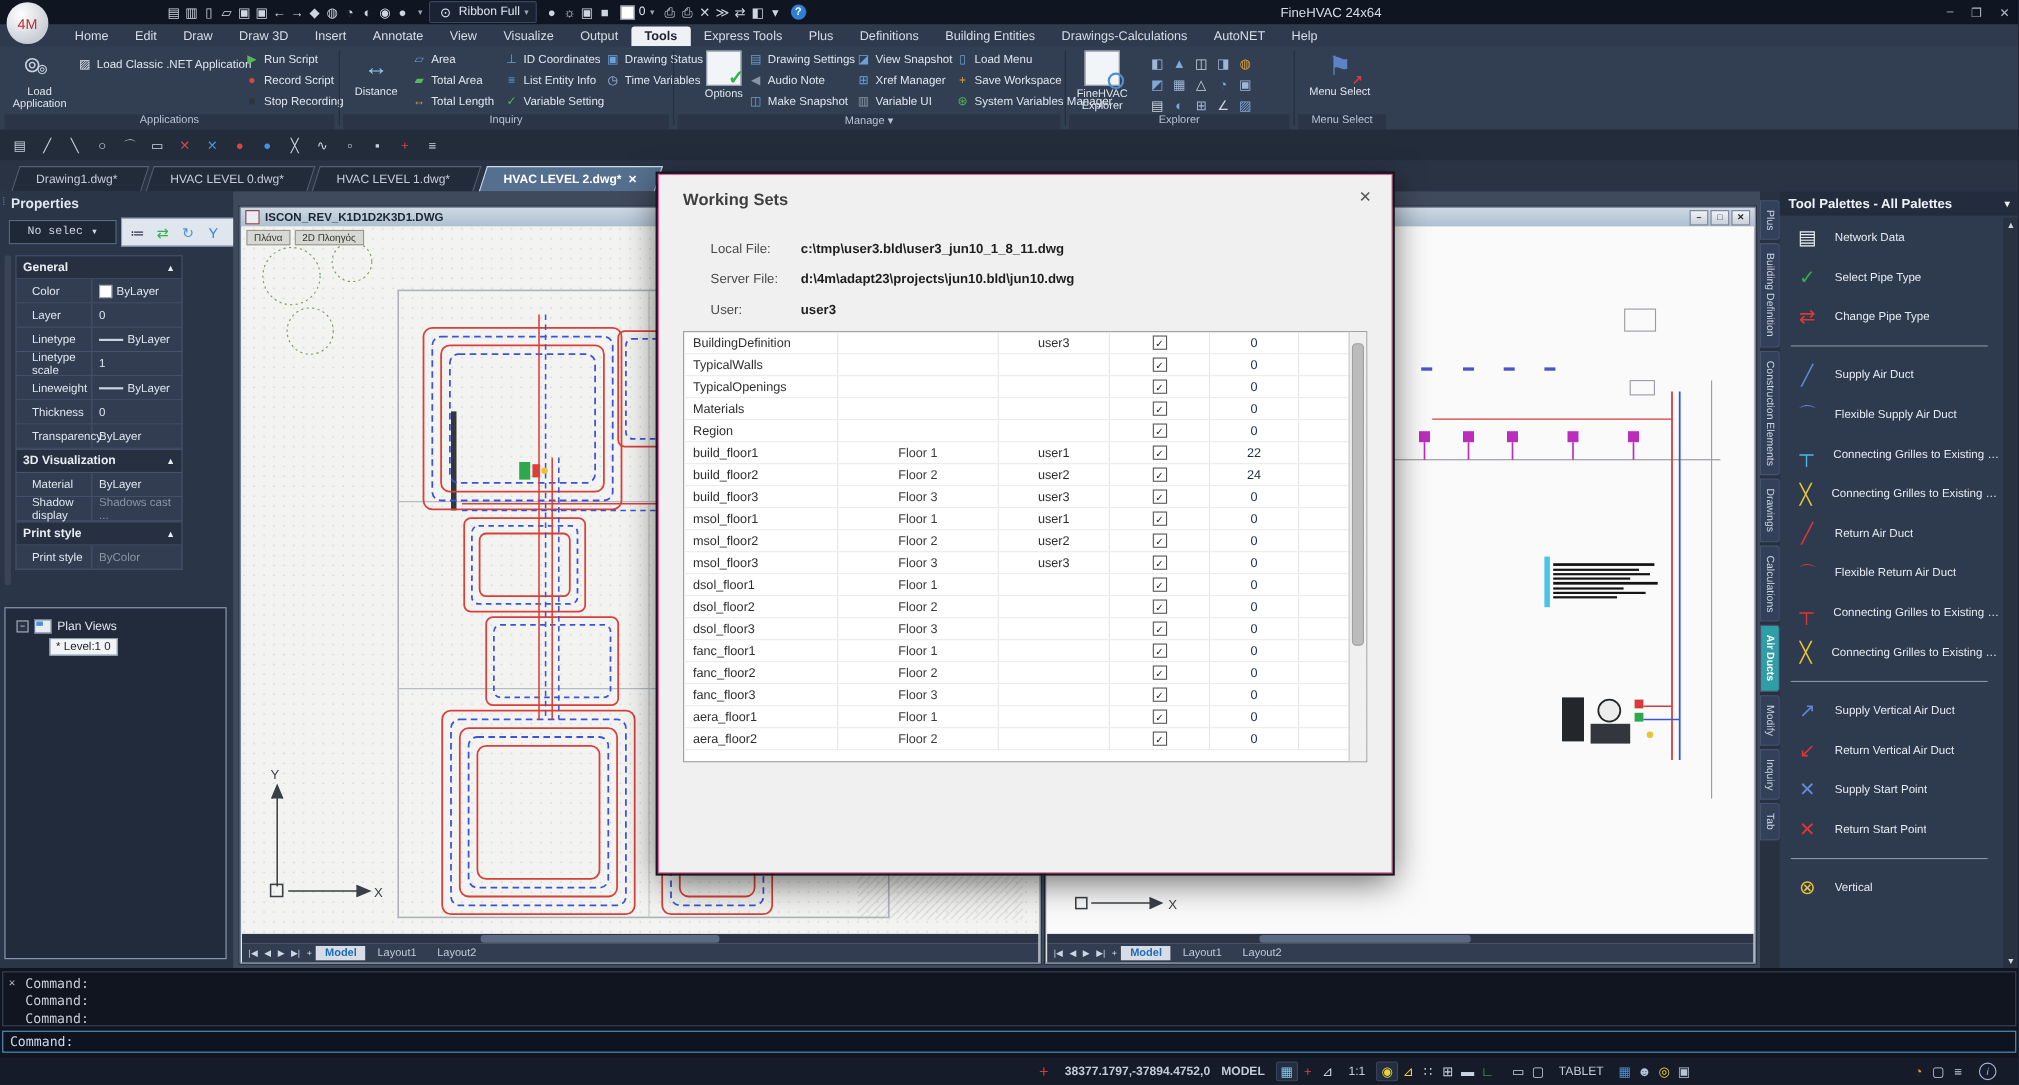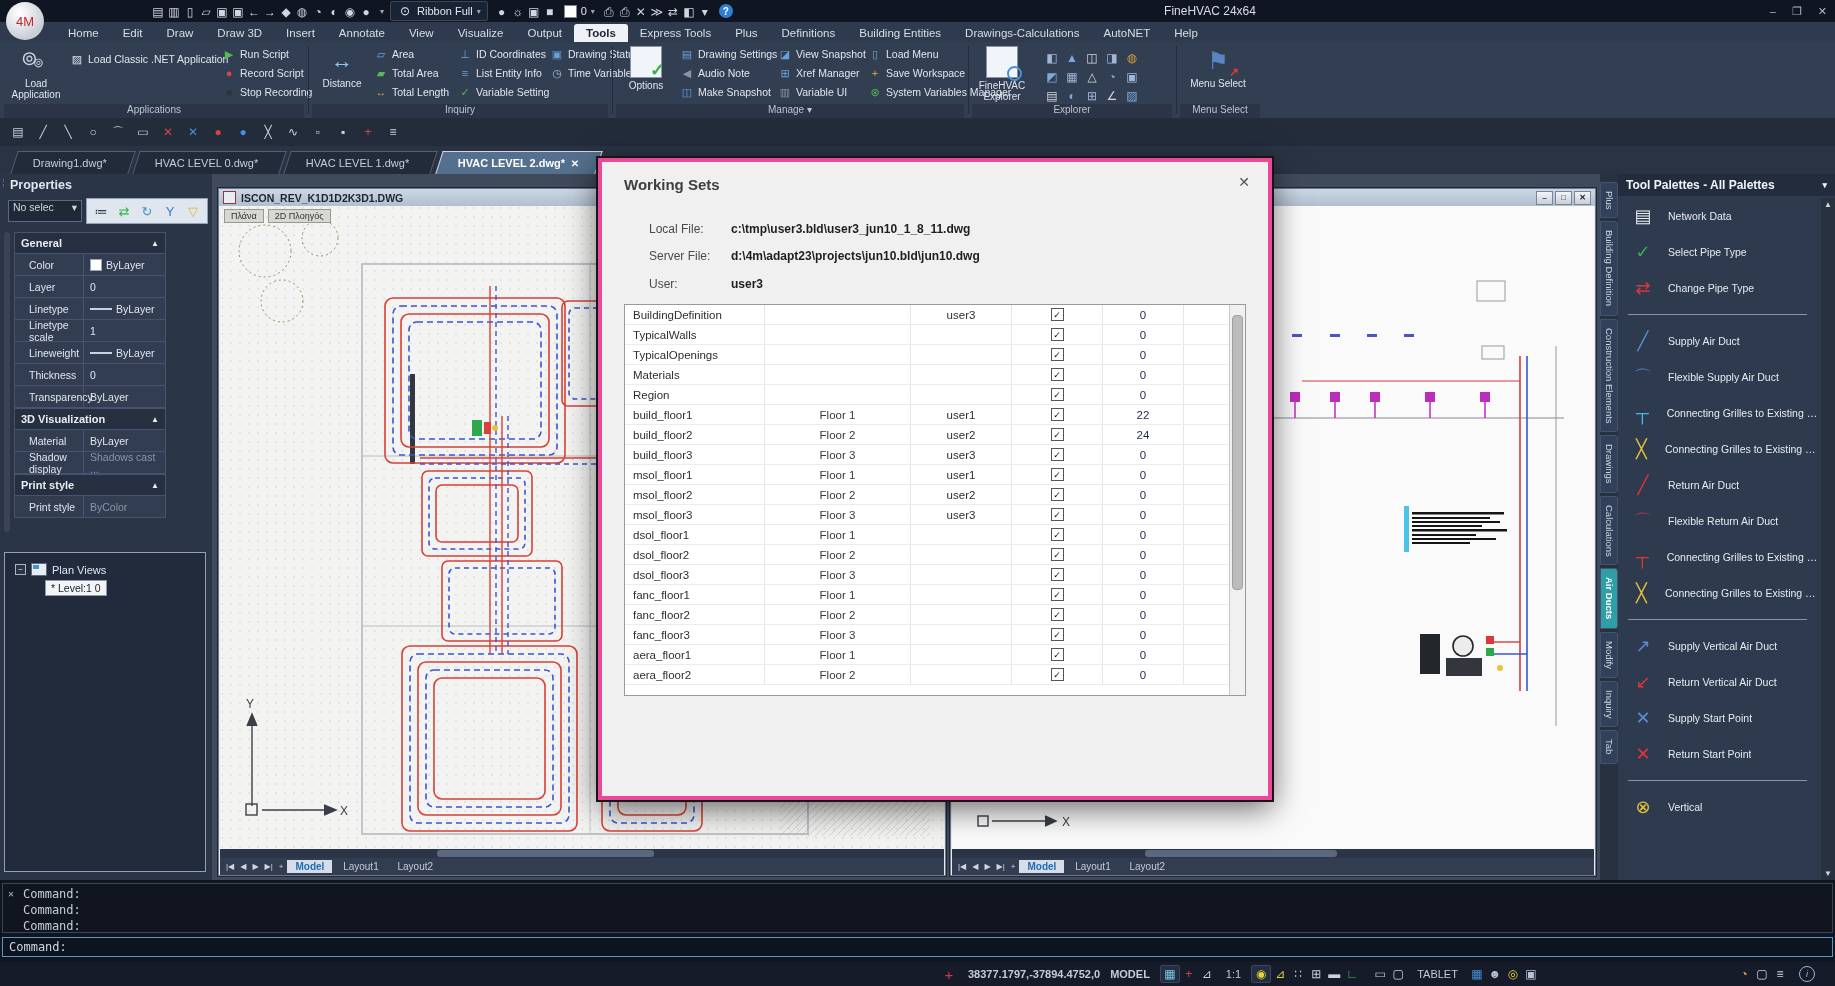--- a/index.html
+++ b/index.html
@@ -70,21 +70,21 @@
   .ftab.active{background:#55708e;border-color:#cfd9e4;color:#fff;font-weight:bold;}
   .ftab .fclose{font-size:10px;}
   .faddbtn{color:#e6ebf2;font-size:15px;margin-left:8px;transform:none;padding:0 4px 2px;}
 
   
   .props{position:absolute;left:0;top:174px;width:212px;height:706px;background:#2b3548;color:#dfe6f0;}
   .props .ptitle{position:absolute;left:10px;top:4px;font-size:12.5px;font-weight:bold;}
   .grip{position:absolute;left:2px;top:4px;color:#6b7893;font-size:10px;}
   .pselrow{position:absolute;left:8px;top:24px;display:flex;gap:4px;align-items:center;}
   .psel{width:64px;height:20px;background:#1f2836;border:1px solid #5a6a85;font-size:10.5px;
-        display:flex;justify-content:space-between;padding:0 4px;color:#d0d7e2;}
+        display:flex;align-items:center;justify-content:space-between;padding:0 16px;color:#d0d7e2;font-family:Liberation Mono, monospace;}
   .ptools{height:24px;background:#dfe6ee;border:1px solid #8fa0bd;display:flex;align-items:center;gap:3px;padding:0 4px;}
   .ptools .ic{width:20px;height:18px;font-size:13px;}
   .pgrid{position:absolute;left:14px;top:58px;width:152px;}
   .psec{height:20px;background:#273040;border:1px solid #46536e;display:flex;align-items:center;
         justify-content:space-between;padding:0 6px;font-size:11px;font-weight:bold;color:#e8edf4;}
   .prow{height:21px;display:flex;border:1px solid #46536e;border-top:none;background:#323d52;font-size:10.5px;}
   .prow .pl{width:46%;display:flex;align-items:center;padding-left:14px;border-right:1px solid #46536e;box-sizing:border-box;}
   .prow .pv{flex:1;display:flex;align-items:center;gap:4px;padding-left:6px;}
   .prow.muted .pv{color:#8b94a6;}
   .swatch{display:none;width:10px;height:10px;border:1px solid #9aa4b4;}
@@ -116,21 +116,21 @@
   .hscroll{position:absolute;left:1px;right:1px;height:9px;background:#2c3547;}
   .hthumb{position:absolute;left:30%;width:30%;top:1px;bottom:1px;background:#5a6880;border-radius:3px;}
   .dtabs{position:absolute;left:1px;right:1px;bottom:0;height:17px;background:#323d51;display:flex;
         align-items:center;gap:2px;padding-left:4px;font-size:10px;color:#c3cbd8;}
   .navg{font-size:8px;color:#cfd6e2;padding:0 2px;}
   .dtab{padding:1px 8px;}
   .dtab.active{background:#d7dde6;color:#1e6bb8;font-weight:bold;}
 
   
   .dialog{position:absolute;left:598px;top:158px;width:666px;height:634px;background:#f0f0f0;
-        border:4px solid #ec4899;outline:2px solid #161616;box-shadow:0 8px 30px rgba(0,0,0,.6);z-index:50;}
+        border:1px solid #ec4899;outline:2px solid #161616;box-shadow:0 8px 30px rgba(0,0,0,.6);z-index:50;}
   .dlgtitle{position:absolute;left:22px;top:14px;font-size:15px;font-weight:bold;color:#3f3f3f;}
   .dlgclose{position:absolute;right:18px;top:12px;font-size:14px;color:#555;}
   .dfield{position:absolute;left:47px;display:flex;font-size:12px;color:#4a4a4a;}
   .dfield .fl{width:82px;}
   .dfield .fv{color:#1e1e1e;font-weight:bold;}
   .dtablewrap{position:absolute;left:22px;top:142px;width:620px;height:390px;background:#fff;border:1px solid #9a9a9a;}
   .dhead{display:flex;height:25px;border-bottom:1px solid #c8c8c8;font-size:12px;font-weight:bold;color:#4a4a4a;
         align-items:center;}
   .drow{display:flex;height:19px;border-bottom:1px solid #ececec;font-size:11.5px;color:#2e2e2e;align-items:center;}
   .c-name{width:140px;padding-left:8px;box-sizing:border-box;border-right:1px solid #e6e6e6;height:100%;display:flex;align-items:center;}
@@ -316,21 +316,21 @@
           <div class="sitem">
           <span class="ic" style="color: rgb(159, 182, 216);">◷</span>
           <span>Time Variables</span>
           </div>
         </div>
       <div class="glabel">Inquiry</div>
     </div>
     <div class="rsep" style="left:612px;"></div>
 
     <div class="rgroup" style="left:616px;width:348px;">
-      <div class="bigbtn" style="left:2px;">
+      <div class="bigbtn" style="left:14px;">
         <span class="bicon optionsicon"></span>
         <span>Options</span>
       </div>
       <div class="smallcol" style="left:64px;">
 
       <div class="sitem">
           <span class="ic" style="color: rgb(106, 160, 216);">▤</span>
           <span>Drawing Settings</span>
           </div>
           <div class="sitem">

